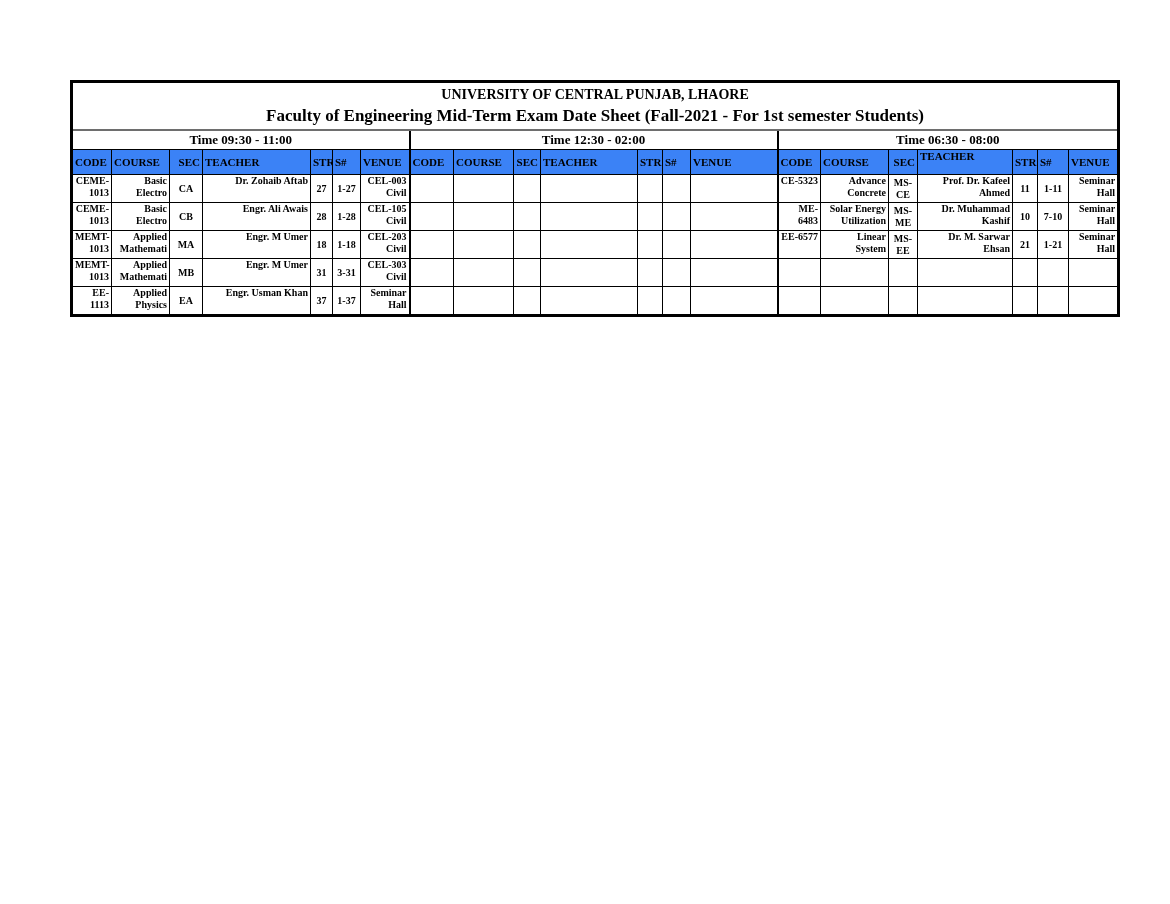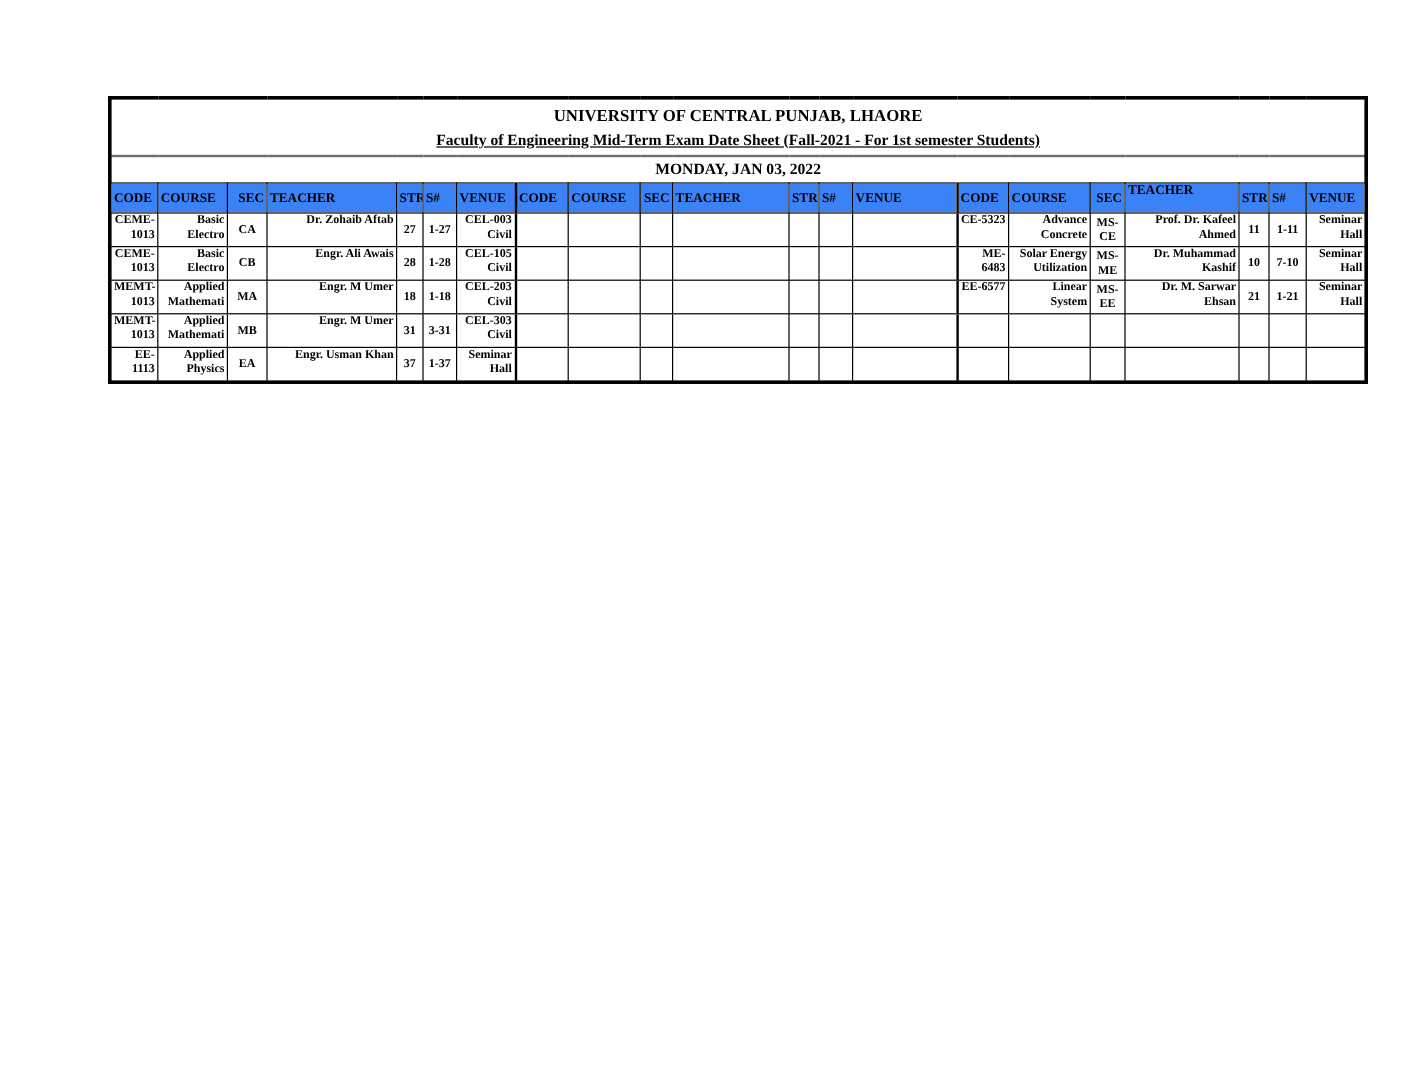--- a/index.html
+++ b/index.html
@@ -15,42 +15,41 @@
   .sheet {
     position: absolute;
     left: 70px;
     top: 80px;
   }
   table.datesheet {
     border-collapse: collapse;
     table-layout: fixed;
     width: 1048px;
     border: 3px solid #000;
-    margin-left: 20px;
   }
   td, th {
     border: 1px solid #000;
     padding: 0 2px;
     overflow: hidden;
     white-space: pre-line;
     line-height: 1.15;
     font-weight: bold;
   }
   
   .sec-start { border-left-width: 2px; }
 
   tr.title-row td {
     border-bottom: 2px solid #6e6e6e;
     text-align: center;
     vertical-align: middle;
     height: 46px;
     white-space: normal;
   }
   .t1 { font-size: 14px; line-height: 1.5; }
-  .t2 { font-size: 13px; line-height: 1.35; text-decoration: underline; }
+  .t2 { font-size: 17px; line-height: 1.35; }
 
   tr.date-row td {
     height: 21px;
     text-align: center;
     vertical-align: middle;
     font-size: 13px;
   }
   tr.time-row td {
     height: 18px;
     text-align: center;
@@ -112,24 +111,26 @@
   </colgroup>
 
   <tbody>
         <tr class="title-row">
     <td colspan="21">
       <div class="t1">UNIVERSITY OF CENTRAL PUNJAB, LHAORE</div>
       <div class="t2">Faculty of Engineering Mid-Term Exam Date Sheet (Fall-2021 - For 1st semester Students)</div>
     </td>
   </tr>
 
-  <tr class="date-row">
-    <td colspan="21">MONDAY, JAN 03, 2022</td>
-  </tr>
-
+
+  <tr class="time-row">
+    <td colspan="7">Time 09:30 - 11:00</td>
+    <td colspan="7" class="sec-start">Time 12:30 - 02:00</td>
+    <td colspan="7" class="sec-start">Time 06:30 - 08:00</td>
+  </tr>
 
   <tr class="head-row">
     <th>CODE</th>
     <th>COURSE</th>
     <th class="hc">SEC</th>
     <th>TEACHER</th>
     <th>STR</th>
     <th>S#</th>
     <th>VENUE</th>
     <th class="sec-start">CODE</th>

